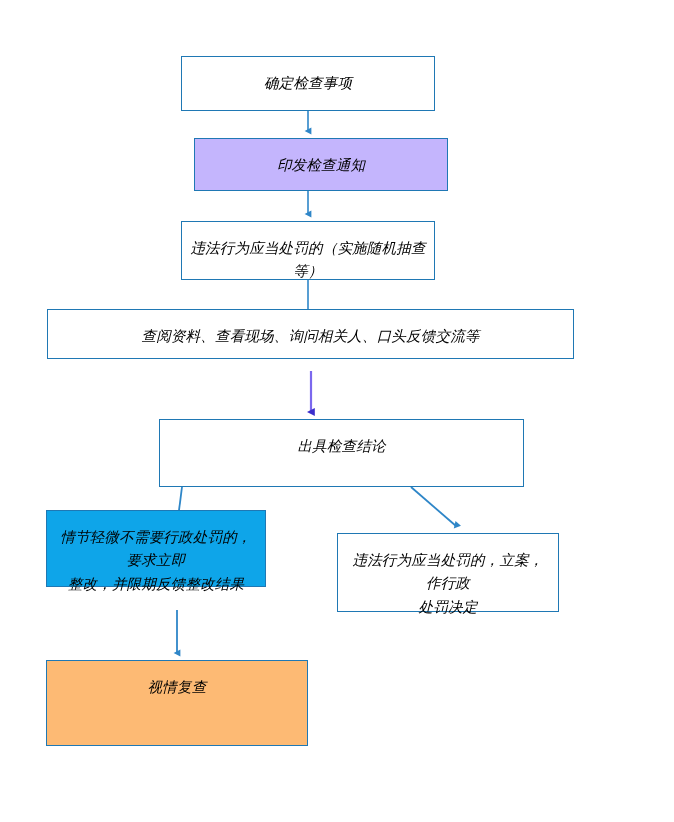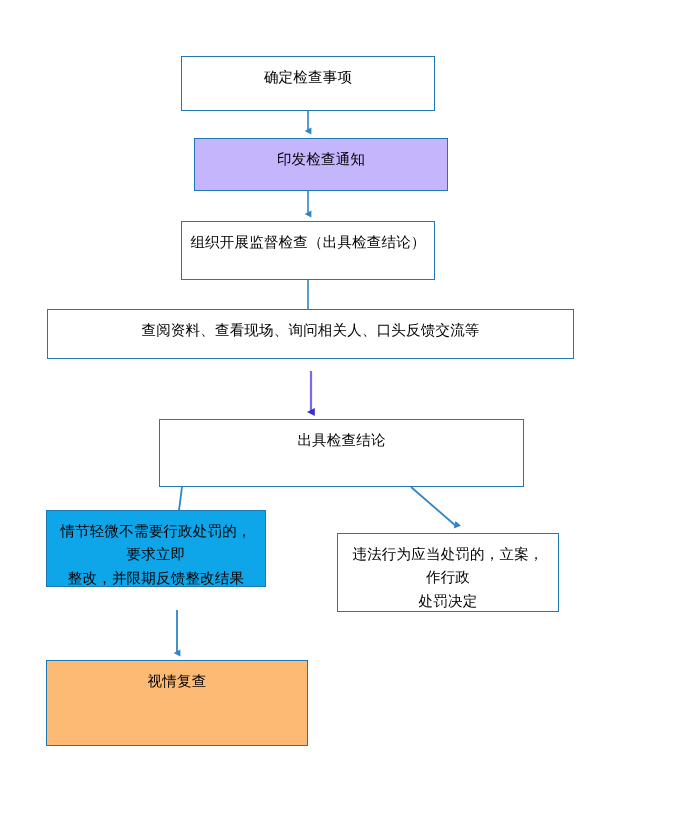--- a/index.html
+++ b/index.html
@@ -23,26 +23,27 @@
     top: 0;
     width: 674px;
     height: 822px;
     pointer-events: none;
   }
   .node {
     position: absolute;
     box-sizing: border-box;
     border: 1.4px solid #1f78b4;
     background: #ffffff;
-    padding-top: 9px;
+    padding-top: 15px;
     text-align: center;
     font-size: 14.5px;
     line-height: 1.62;
     color: #000000;
     letter-spacing: 0.2px;
+    font-style: italic;
   }
   .node .label {
     display: block;
     padding: 0 8px;
     white-space: pre-line;
   }
 </style>
 </head>
 <body>
 
@@ -73,21 +74,21 @@
     <line x1="177" y1="610" x2="177" y2="653" stroke="#2e86c8" stroke-width="1.8" marker-end="url(#arrow-blue)"></line>
   </svg>
 
   <div class="node" style="left: 181px; top: 56px; width: 254px; height: 55px; border-color: rgb(31, 120, 180); background: rgb(255, 255, 255); color: rgb(0, 0, 0);">
     <span class="label">确定检查事项</span>
   </div>
   <div class="node" style="left: 194px; top: 138px; width: 254px; height: 53px; border-color: rgb(31, 120, 180); background: #c4b5fd; color: rgb(0, 0, 0);">
     <span class="label">印发检查通知</span>
   </div>
   <div class="node" style="left: 181px; top: 221px; width: 254px; height: 59px; border-color: rgb(31, 120, 180); background: rgb(255, 255, 255); color: rgb(0, 0, 0);">
-    <span class="label">组织开展监督检查（出具检查结论）</span>
+    <span class="label">违法行为应当处罚的（实施随机抽查等）</span>
   </div>
   <div class="node" style="left: 47px; top: 309px; width: 527px; height: 50px; border-color: rgb(31, 120, 180); background: rgb(255, 255, 255); color: rgb(0, 0, 0);">
     <span class="label">查阅资料、查看现场、询问相关人、口头反馈交流等</span>
   </div>
   <div class="node" style="left: 127px; top: 419px; width: 365px; height: 68px; border-color: rgb(31, 120, 180); background: rgb(255, 255, 255); color: rgb(0, 0, 0); margin-left: 32px;">
     <span class="label">出具检查结论</span>
   </div>
   <div class="node" style="left: 46px; top: 510px; width: 220px; height: 77px; border-color: rgb(31, 120, 180); background: #0ea5e9; color: rgb(0, 0, 0);">
     <span class="label">情节轻微不需要行政处罚的，要求立即
 整改，并限期反馈整改结果</span>

